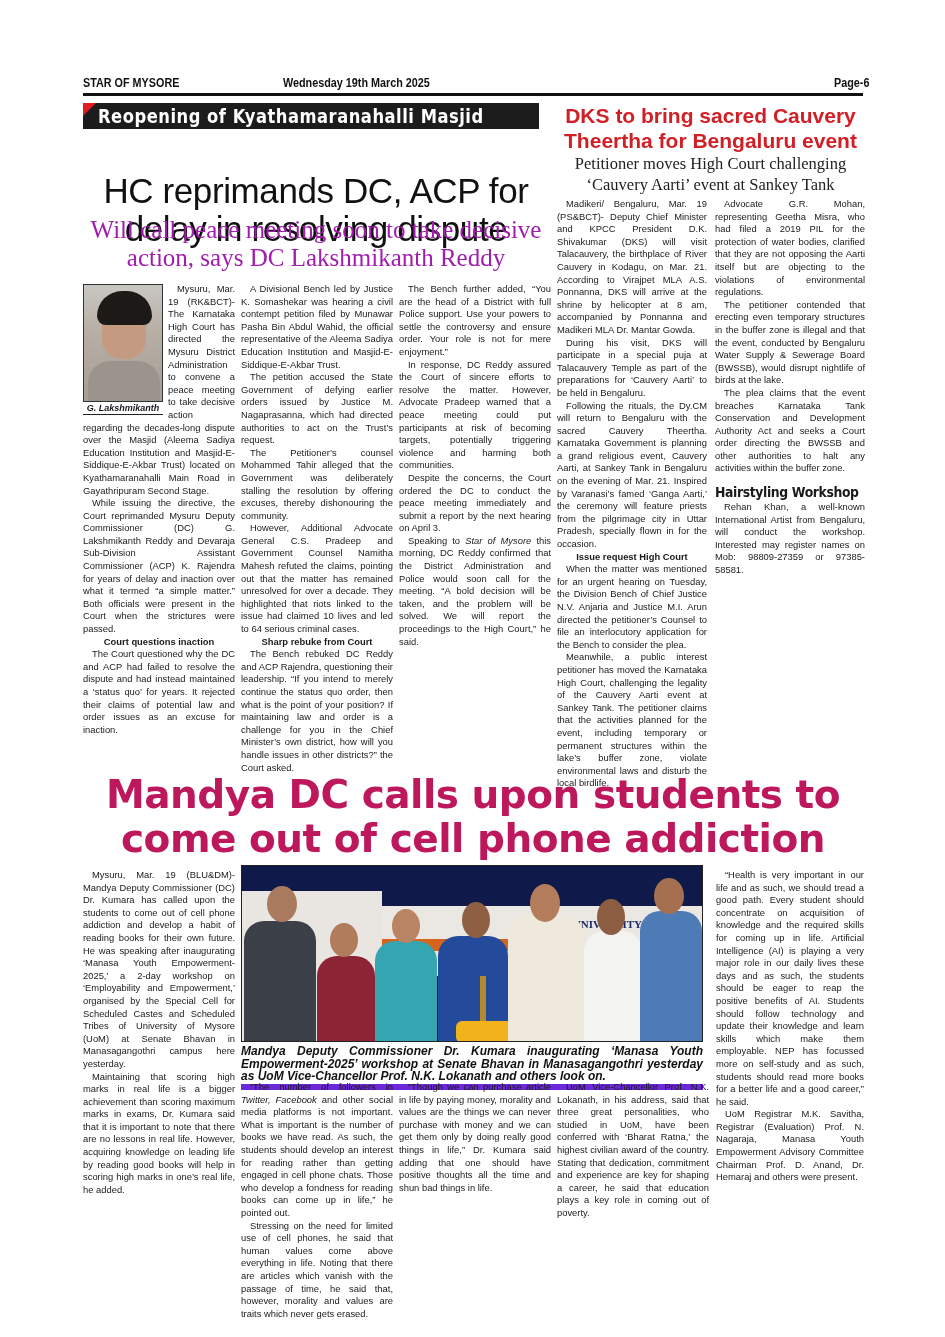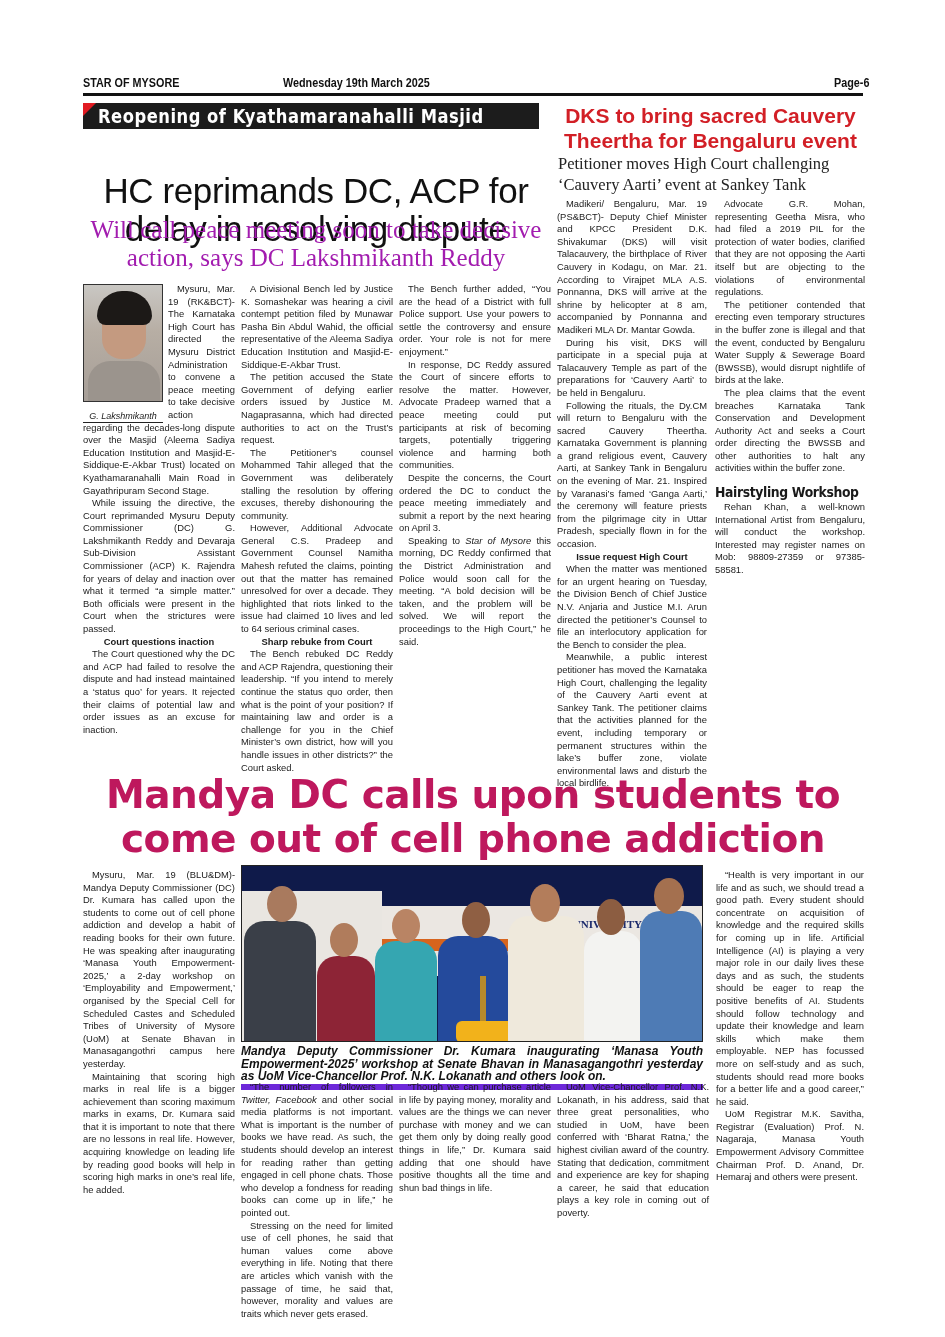--- a/index.html
+++ b/index.html
@@ -14,39 +14,39 @@
   .mh-rule { position: absolute; left: 83px; top: 93px; width: 780px; height: 3px; background: #111; }
 
   .kicker { position: absolute; left: 83px; top: 103px; width: 456px; height: 26px; background: #1c1c1c; }
   .kicker-flag { position: absolute; left: 0; top: 0; width: 0; height: 0; border-top: 13px solid #e11b22; border-right: 13px solid transparent; }
   .kicker-text { position: absolute; left: 15px; top: 2px; color: #fff; font-size: 19px; font-weight: bold; letter-spacing: 0.6px; white-space: nowrap; font-family: "DejaVu Sans", sans-serif; transform: scaleX(0.86); transform-origin: left top; }
 
   .hl-main { position: absolute; left: 83px; top: 140px; width: 466px; text-align: center; font-size: 35px; line-height: 38px; color: #111; font-family: "Liberation Sans", sans-serif; letter-spacing: -0.4px; margin-top: 32px; }
   .deck-main { position: absolute; left: 83px; top: 216px; width: 466px; text-align: center; font-family: "Liberation Serif", serif; font-size: 25px; line-height: 28px; color: #a21caf; }
 
   .hl-dks { position: absolute; left: 558px; top: 103px; width: 305px; text-align: center; font-family: "Liberation Sans", sans-serif; font-weight: bold; font-size: 21px; line-height: 25px; color: #d21f26; }
-  .deck-dks { position: absolute; left: 558px; top: 153px; width: 305px; font-family: "Liberation Serif", serif; font-size: 16.5px; line-height: 21px; color: #222; }
+  .deck-dks { position: absolute; left: 558px; top: 153px; width: 305px; text-align: center; font-family: "Liberation Serif", serif; font-size: 16.5px; line-height: 21px; color: #222; }
 
   .col { position: absolute; font-size: 9.4px; line-height: 12.6px; text-align: justify; color: #1a1a1a; }
   .col p { text-indent: 9px; }
   .col .sub { text-align: center; font-weight: bold; text-indent: 0; }
   .col i { font-style: italic; }
 
   .c1 { left: 83px; top: 283px; width: 152px; }
   .c2 { left: 241px; top: 283px; width: 152px; }
   .c3 { left: 399px; top: 283px; width: 152px; }
   .c4 { left: 557px; top: 198px; width: 150px; }
   .c5 { left: 715px; top: 198px; width: 150px; }
 
   .mug { float: left; width: 80px; height: 134px; margin: 1px 5px 2px 0; }
   .mug-photo { width: 80px; height: 118px; background: linear-gradient(180deg, #c9c7c3 0%, #b7aea4 40%, #a69e97 100%); border: 1px solid #333; position: relative; overflow: hidden; }
   .mug-photo .hair { position: absolute; left: 13px; top: 6px; width: 55px; height: 34px; background: #1c1917; border-radius: 28px 28px 10px 10px; }
   .mug-photo .face { position: absolute; left: 18px; top: 16px; width: 44px; height: 58px; background: #c49a80; border-radius: 22px 22px 20px 20px; }
   .mug-photo .shirt { position: absolute; left: 4px; top: 76px; width: 72px; height: 46px; background: #9b948d; border-radius: 22px 22px 0 0; }
-  .mug-cap { font-size: 9px; font-weight: normal; font-style: italic; text-align: center; border-bottom: 1px solid #222; padding-top: 8px; line-height: 12px; text-indent: 0; }
+  .mug-cap { font-size: 9px; font-weight: bold; font-style: italic; text-align: center; border-bottom: 1px solid #222; padding-top: 0; line-height: 12px; text-indent: 0; }
 
   .hw-title { font-family: "DejaVu Sans", sans-serif; font-weight: bold; font-size: 13.5px; line-height: 18px; text-align: left; text-indent: 0; margin-top: 8px; letter-spacing: -0.4px; transform: scaleX(0.92); transform-origin: left top; white-space: nowrap; }
 
   .hl-mandya { position: absolute; left: 83px; top: 773px; width: 780px; text-align: center; font-family: "DejaVu Sans", sans-serif; font-weight: bold; font-size: 39px; line-height: 44px; color: #be185d; letter-spacing: -0.5px; }
 
   .photo { position: absolute; left: 241px; top: 865px; width: 462px; height: 177px; background: #0f1a4a; overflow: hidden; border: 1px solid #222; }
   .photo .banner { position: absolute; left: 0; top: 25px; width: 140px; height: 150px; background: #e9e6e1; }
   .photo .banner2 { position: absolute; left: 140px; top: 40px; width: 322px; height: 70px; background: #ebe7e2; }
   .photo .stripe { position: absolute; left: 140px; top: 73px; width: 140px; height: 12px; background: #d7641d; }
   .photo .person { position: absolute; border-radius: 20px 20px 0 0; }

